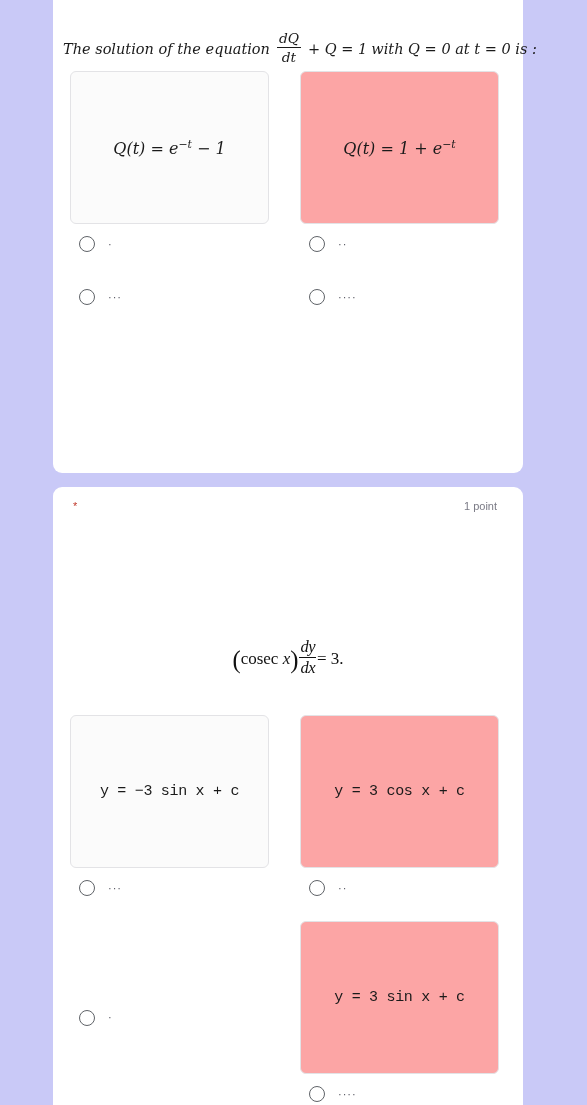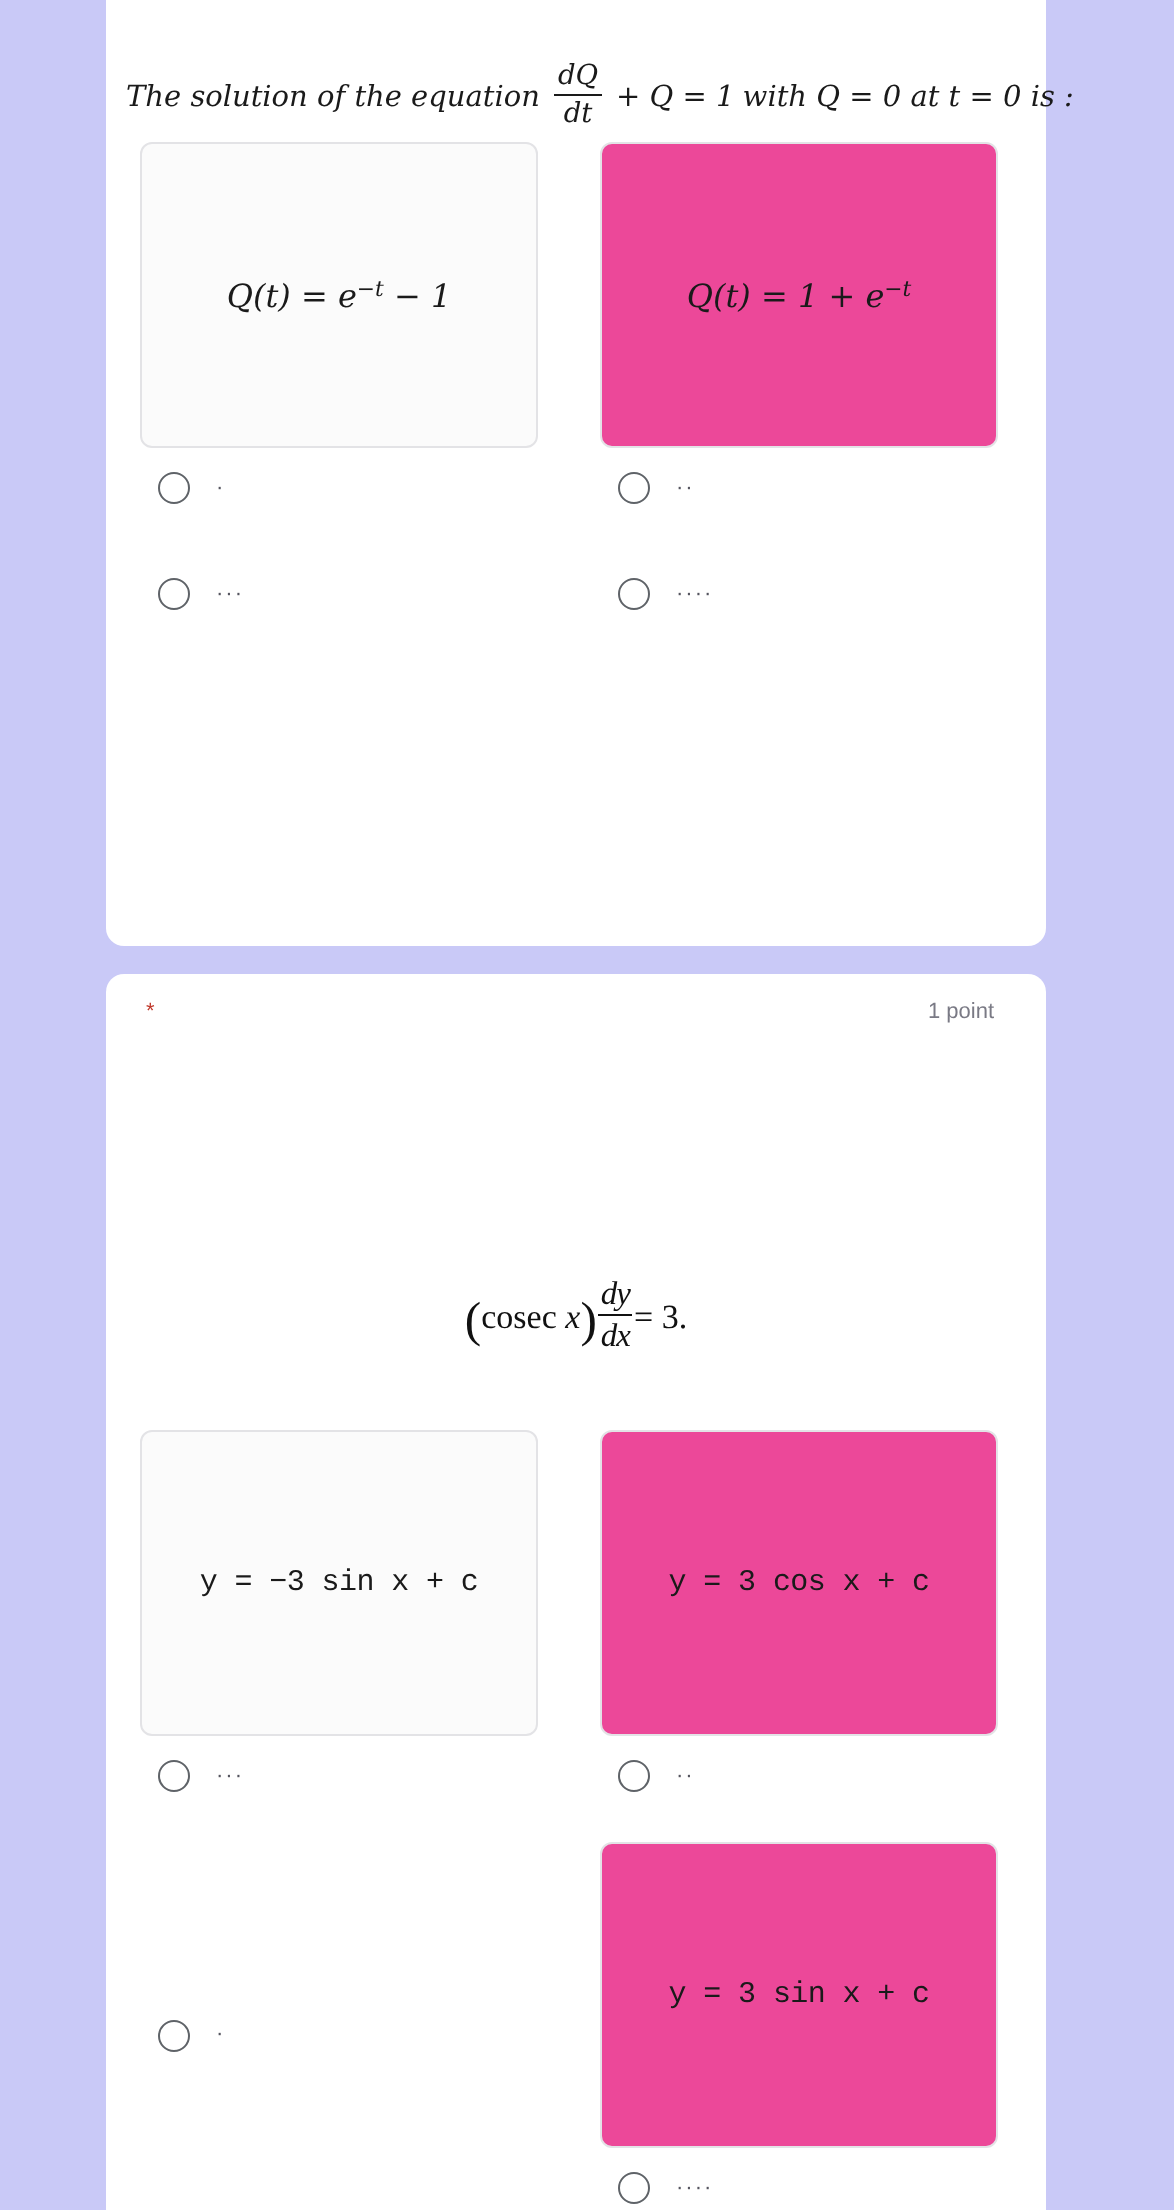--- a/index.html
+++ b/index.html
@@ -173,21 +173,21 @@
     height: 153px;
     border: 1px solid #e3e3e6;
     border-radius: 6px;
     background: #fbfbfb;
     display: flex;
     align-items: center;
     justify-content: center;
     box-sizing: border-box;
   }
   .option-box.plain {
-    background: #ec4899;
+    background: #fca5a5;
   }
   .option-formula {
     font-family: "DejaVu Serif", "Liberation Serif", serif;
     font-size: 16px;
     color: #1a1a1a;
     font-style: italic;
     white-space: nowrap;
   }
   .option-formula.upright {
     font-family: Liberation Mono, monospace;

